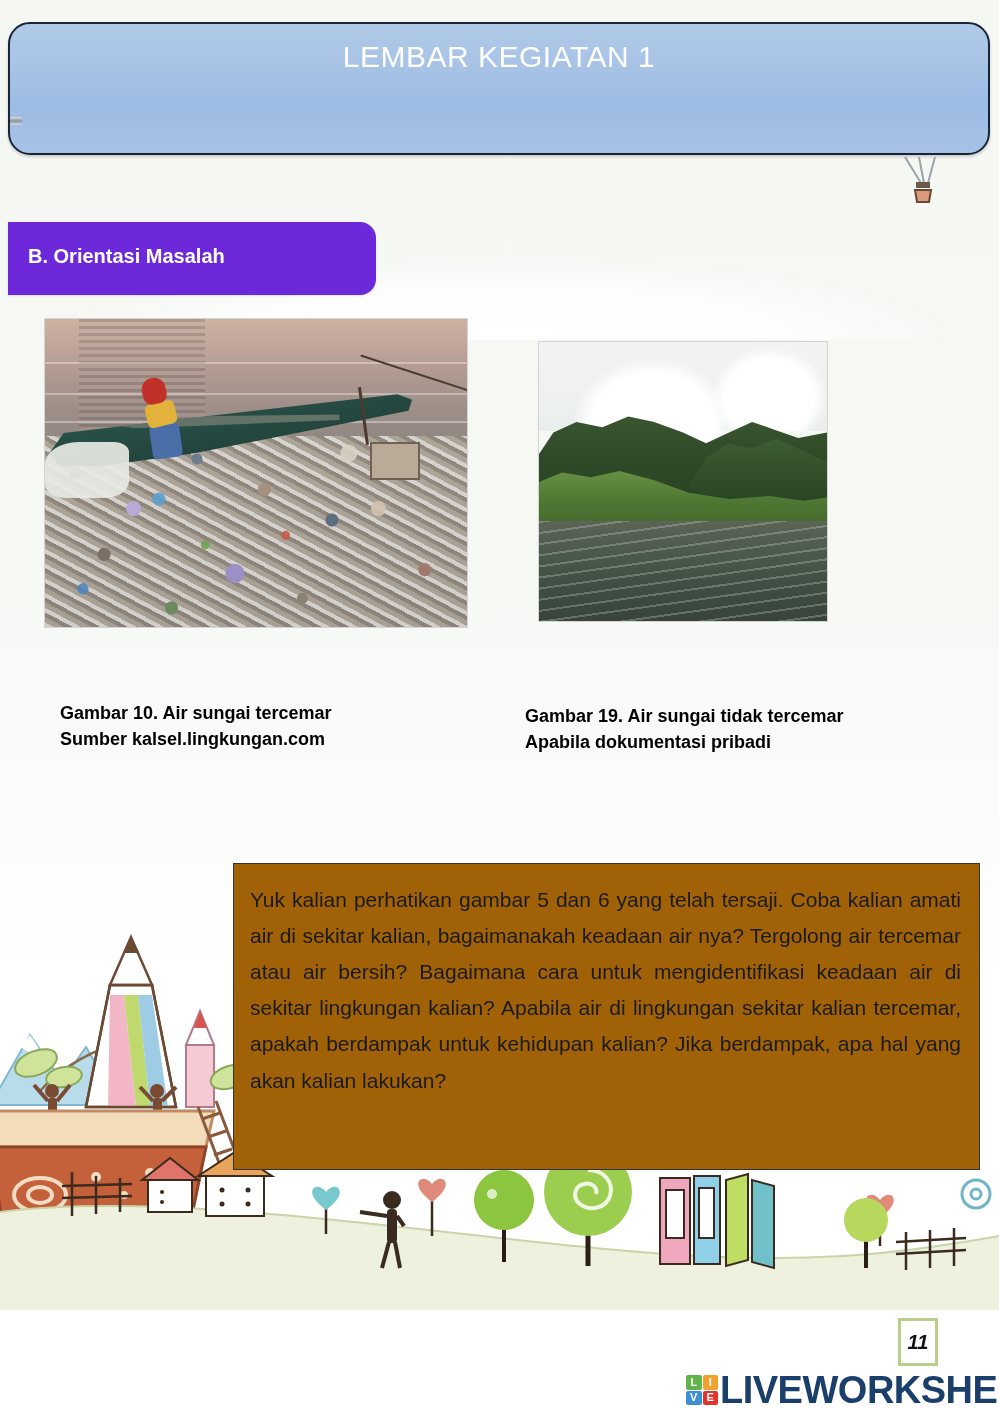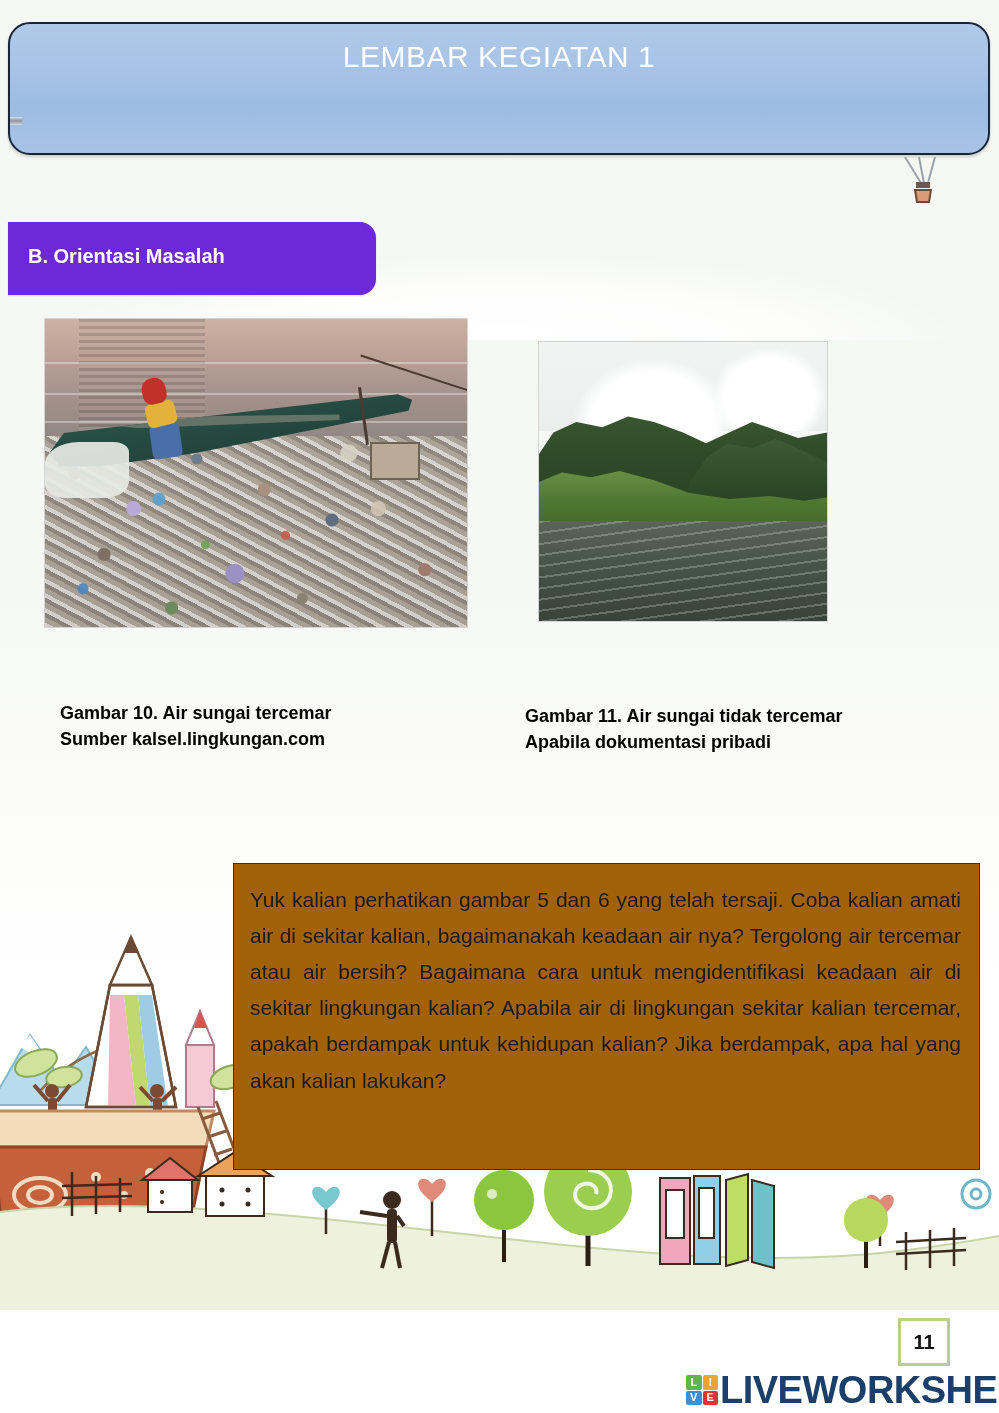--- a/index.html
+++ b/index.html
@@ -277,28 +277,29 @@
     top: 1150px;
     width: 999px;
     height: 160px;
   }
 
   
   .page-num-box {
     position: absolute;
     left: 898px;
     top: 1318px;
-    width: 52px;
+    width: 40px;
     height: 48px;
     box-sizing: border-box;
     background: #ffffff;
     border: 3px solid #b9d08d;
     display: flex;
     align-items: center;
     justify-content: center;
+    font-style: italic;
   }
   .page-num-box span {
     font-size: 20px;
     font-weight: bold;
     color: #111111;
   }
 
   .lw-logo {
     position: absolute;
     left: 686px;
@@ -388,21 +389,21 @@
     <div class="p2-sky"></div>
     <div class="p2-cloud"></div>
     <div class="p2-cloud2"></div>
     <div class="p2-hills"></div>
     <div class="p2-hills2"></div>
     <div class="p2-fore"></div>
     <div class="p2-bank"></div>
     <div class="p2-river"></div>
   </div>
 </div>
-<div class="caption cap2"><span>Gambar 11. Air sungai tidak tercemar</span><br><span>Apabila dokumentasi pribadi</span></div>
+<div class="caption cap2"><span>Gambar 19. Air sungai tidak tercemar</span><br><span>Apabila dokumentasi pribadi</span></div>
 
 <svg class="decor-left" viewBox="0 0 240 320">
 
   <path d="M-10 210 L30 140 L62 186 L86 152 L120 210 Z" fill="#b9dceb" stroke="#7fb9cf" stroke-width="2"></path>
   <path d="M20 152 L30 140 L42 158 L34 160 Z" fill="#ffffff"></path>
 
   <path d="M40 196 C 58 176, 84 160, 112 150" fill="none" stroke="#8a6a4a" stroke-width="2.5"></path>
   <ellipse cx="36" cy="168" rx="22" ry="12" fill="#cfe39a" stroke="#8aa85a" stroke-width="2" transform="rotate(-22 36 168)"></ellipse>
   <ellipse cx="64" cy="182" rx="18" ry="10" fill="#cfe39a" stroke="#8aa85a" stroke-width="2" transform="rotate(-10 64 182)"></ellipse>
 

